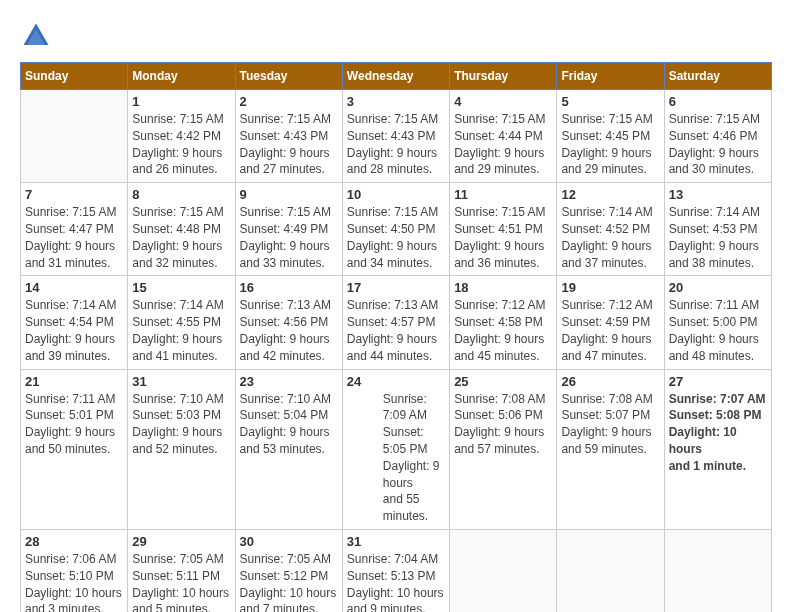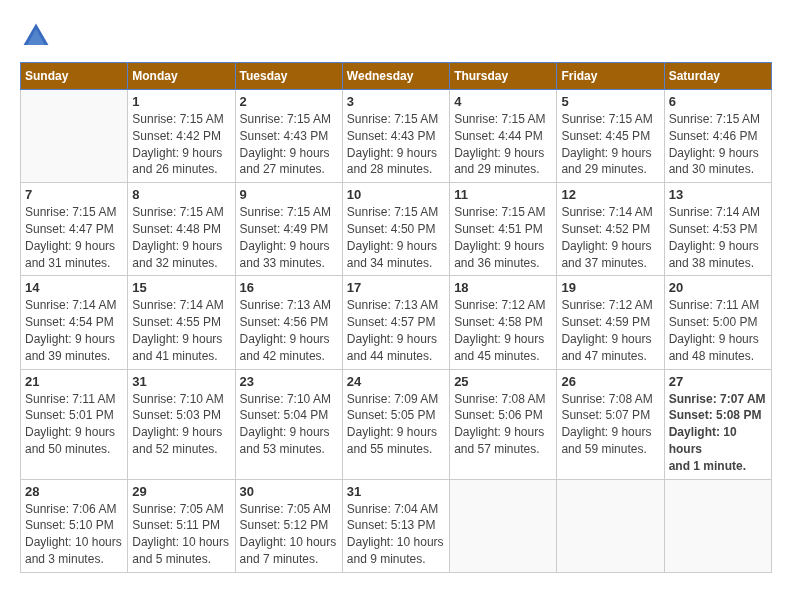--- a/index.html
+++ b/index.html
@@ -281,21 +281,21 @@
         </td>
         <td>
           <span class="day-number">23</span>
           <div class="day-info" style="white-space: pre-line;">Sunrise: 7:10 AM
 Sunset: 5:04 PM
 Daylight: 9 hours
 and 53 minutes.</div>
         </td>
         <td>
           <span class="day-number">24</span>
-          <div class="day-info" style="white-space: pre-line;">Sunrise: 7:09 AM
+          <div class="day-info" style="white-space: pre-line; margin-left: 36px;">Sunrise: 7:09 AM
 Sunset: 5:05 PM
 Daylight: 9 hours
 and 55 minutes.</div>
         </td>
         <td>
           <span class="day-number">25</span>
           <div class="day-info" style="white-space: pre-line;">Sunrise: 7:08 AM
 Sunset: 5:06 PM
 Daylight: 9 hours
 and 57 minutes.</div>

